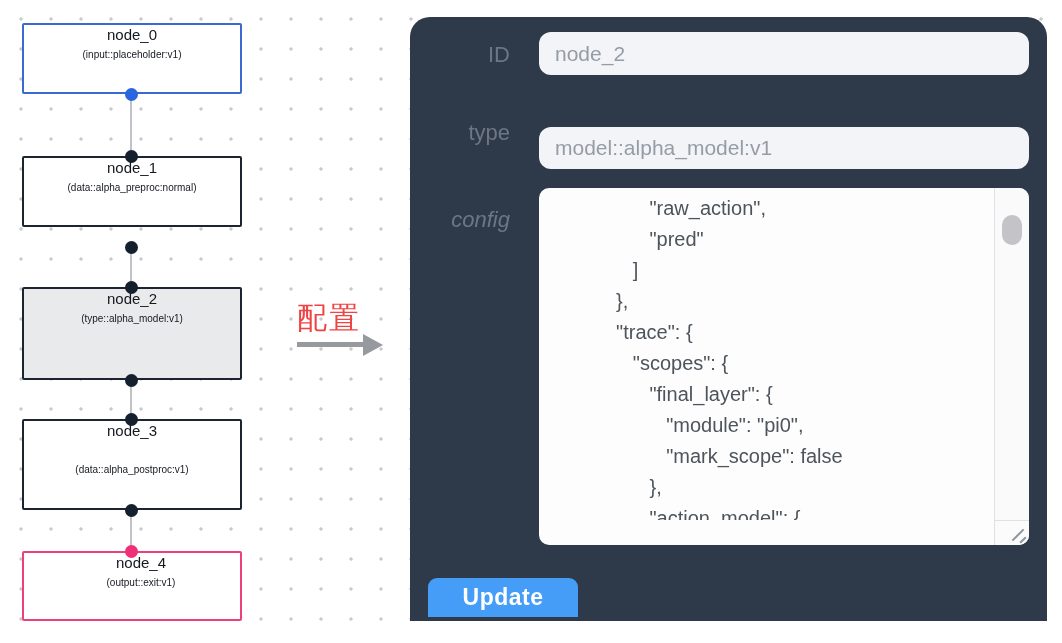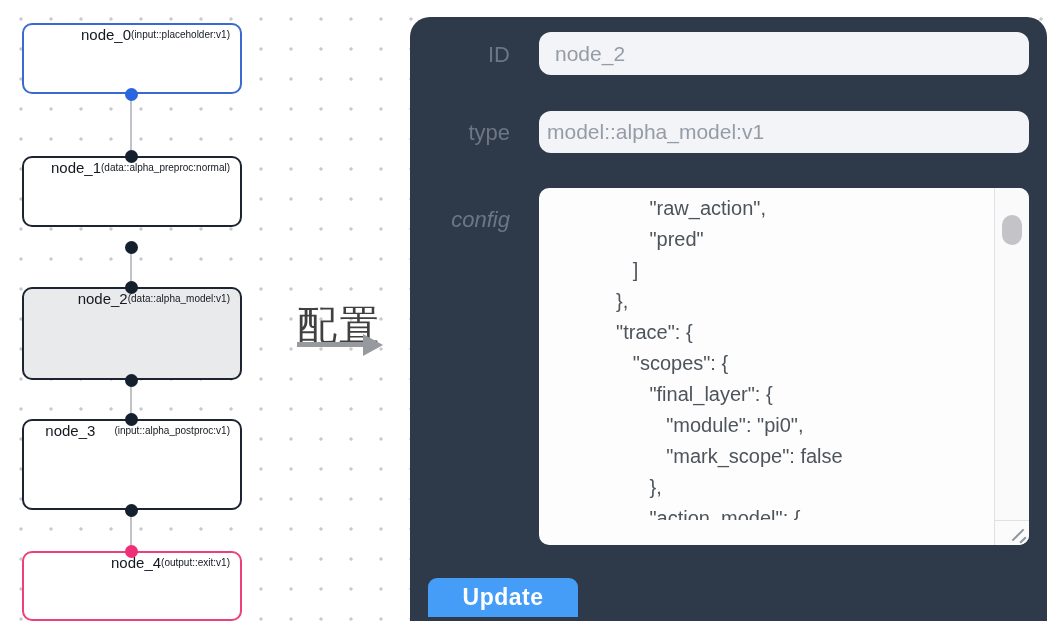--- a/index.html
+++ b/index.html
@@ -25,35 +25,35 @@
   }
   .handle {
     position: absolute; left: 125px; width: 13px; height: 13px;
     border-radius: 50%; background: #15202e;
   }
   .handle.blue { background: #2a66e0; }
   .handle.pink { background: #ef2f78; }
 
   .node {
     position: absolute; left: 22px; width: 220px;
-    background: #ffffff; border: 2px solid #1c2431; border-radius: 10px;
-    display: flex; flex-direction: row; justify-content: flex-end;
+    background: #ffffff; border: 2px solid #1c2431; border-radius: 2px;
+    display: flex; flex-direction: column; justify-content: flex-start;
     text-align: center; padding: 0 10px;
     color: #14181f;
   }
   .node .node-title { font-size: 15px; line-height: 20px; font-weight: 500; }
   .node .node-sub   { font-size: 10px; line-height: 20px; font-weight: 500; word-break: break-all; }
   .node.kind-input    { border-color: #3a6ad1; }
   .node.kind-selected { background: #e9eaec; border-width: 2.5px; }
   .node.kind-output   { border-color: #ee3f7d; padding-left: 28px; }
 
   
   .annot-label {
     position: absolute; left: 297px; top: 298px;
-    font-size: 40px; color: #404040; letter-spacing: 2px;
+    font-size: 30px; color: #ef4444; letter-spacing: 2px;
   }
   .arrow-shaft {
     position: absolute; left: 297px; top: 342px;
     width: 67px; height: 5px; background: #96999d;
   }
   .arrow-head {
     position: absolute; left: 363px; top: 334px;
     width: 0; height: 0;
     border-top: 11px solid transparent;
     border-bottom: 11px solid transparent;
@@ -73,21 +73,21 @@
   .label-type   { top: 103px; }
   .label-config { top: 190px; font-style: italic; }
 
   .text-input {
     position: absolute; left: 129px; width: 490px;
     background: #f2f4f8; border: none; outline: none; border-radius: 12px;
     padding: 0 16px; font-family: "Liberation Sans", "DejaVu Sans", sans-serif;
     font-size: 21px; color: #959ca6;
   }
   .input-id   { top: 15px; height: 43px; }
-  .input-type { top: 94px; height: 42px; padding-left: 8px; }
+  .input-type { top: 110px; height: 42px; }
 
   .config-box {
     position: absolute; left: 129px; top: 171px; width: 490px; height: 357px;
     background: #fdfdfe; border-radius: 10px; overflow: hidden;
   }
   .config-text {
     position: absolute; left: 0; top: 0; right: 35px; bottom: 25px;
     padding: 5px 0 0 16px; overflow: hidden;
     white-space: pre; font-family: "Liberation Sans", "DejaVu Sans", sans-serif;
     font-size: 20px; line-height: 31px; color: #4e545b;
@@ -135,25 +135,25 @@
   <div class="node kind-input" style="top:23px;height:71px;">
     <div class="node-title">node_0</div>
     <div class="node-sub">(input::placeholder:v1)</div>
   </div>
   <div class="node" style="top:156px;height:71px;">
     <div class="node-title">node_1</div>
     <div class="node-sub">(data::alpha_preproc:normal)</div>
   </div>
   <div class="node kind-selected" style="top:287px;height:93px;">
     <div class="node-title">node_2</div>
-    <div class="node-sub">(data::alpha_model:v1)</div>
+    <div class="node-sub">(type::alpha_model:v1)</div>
   </div>
   <div class="node" style="top:419px;height:91px;gap:19px;">
     <div class="node-title">node_3</div>
-    <div class="node-sub">(input::alpha_postproc:v1)</div>
+    <div class="node-sub">(data::alpha_postproc:v1)</div>
   </div>
   <div class="node kind-output" style="top:551px;height:70px;">
     <div class="node-title">node_4</div>
     <div class="node-sub">(output::exit:v1)</div>
   </div>
 
   <div class="handle blue" style="top:88px;"></div>
   <div class="handle" style="top:150px;"></div>
   <div class="handle" style="top:241px;"></div>
   <div class="handle" style="top:281px;"></div>

